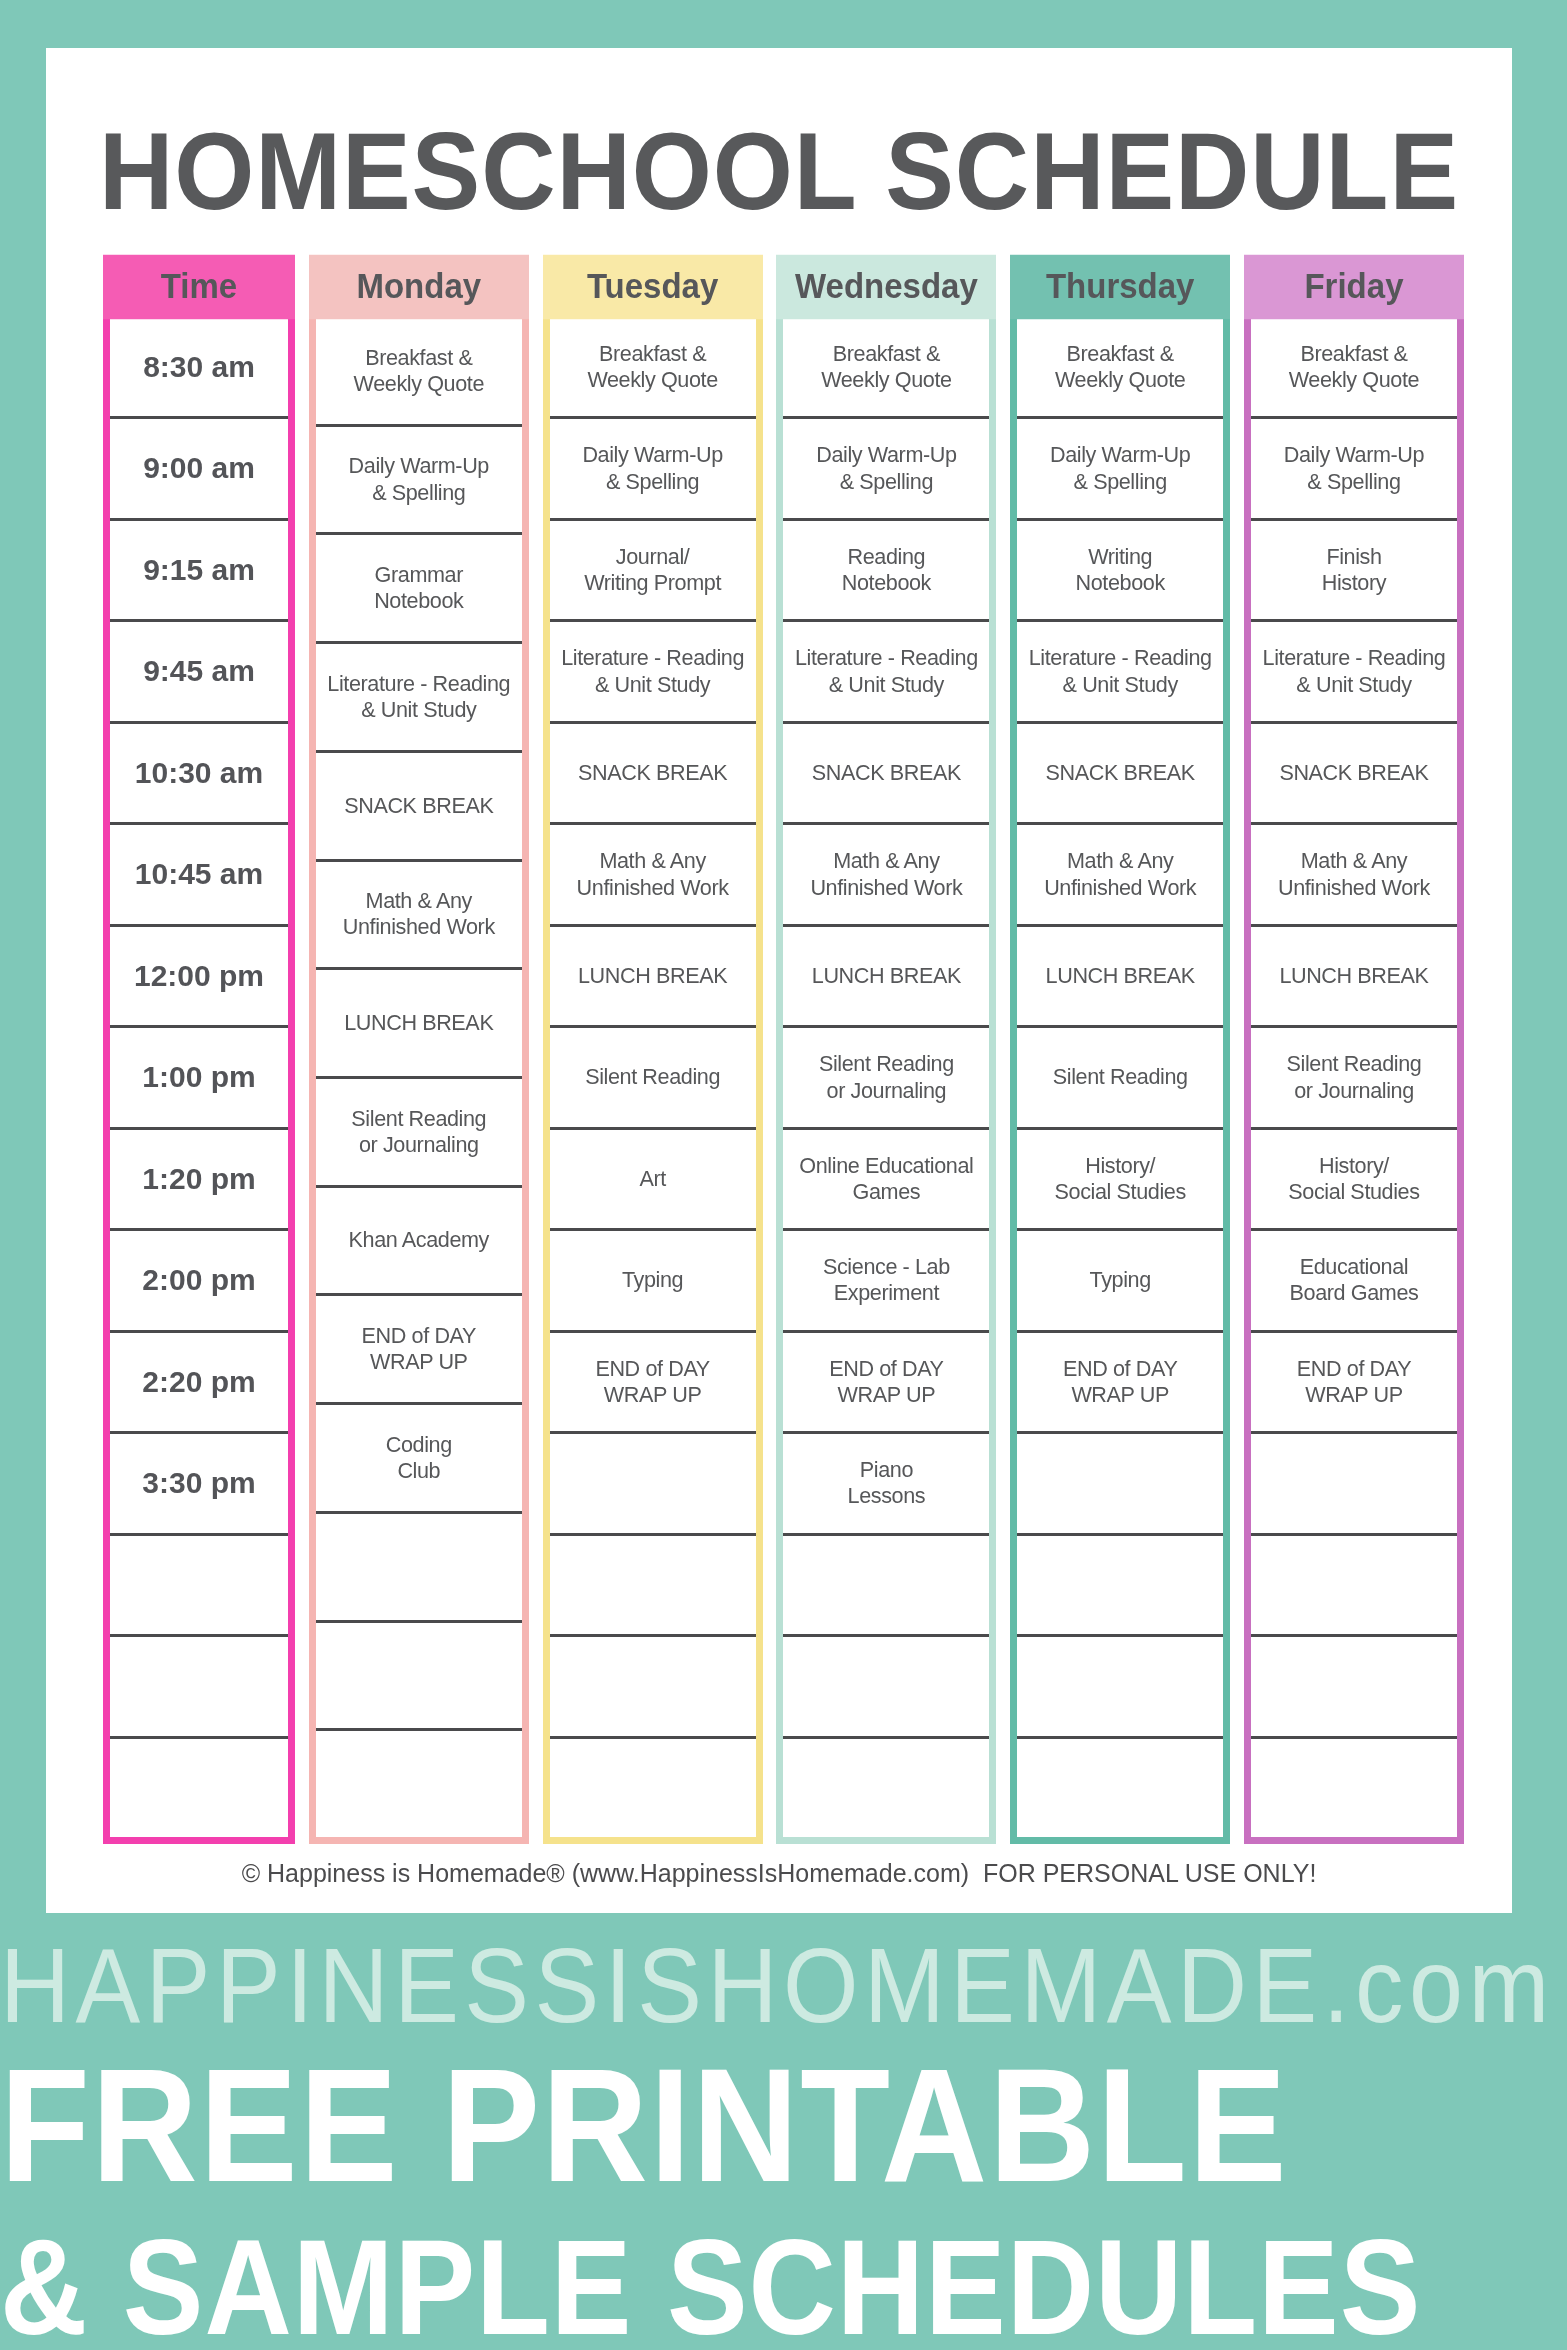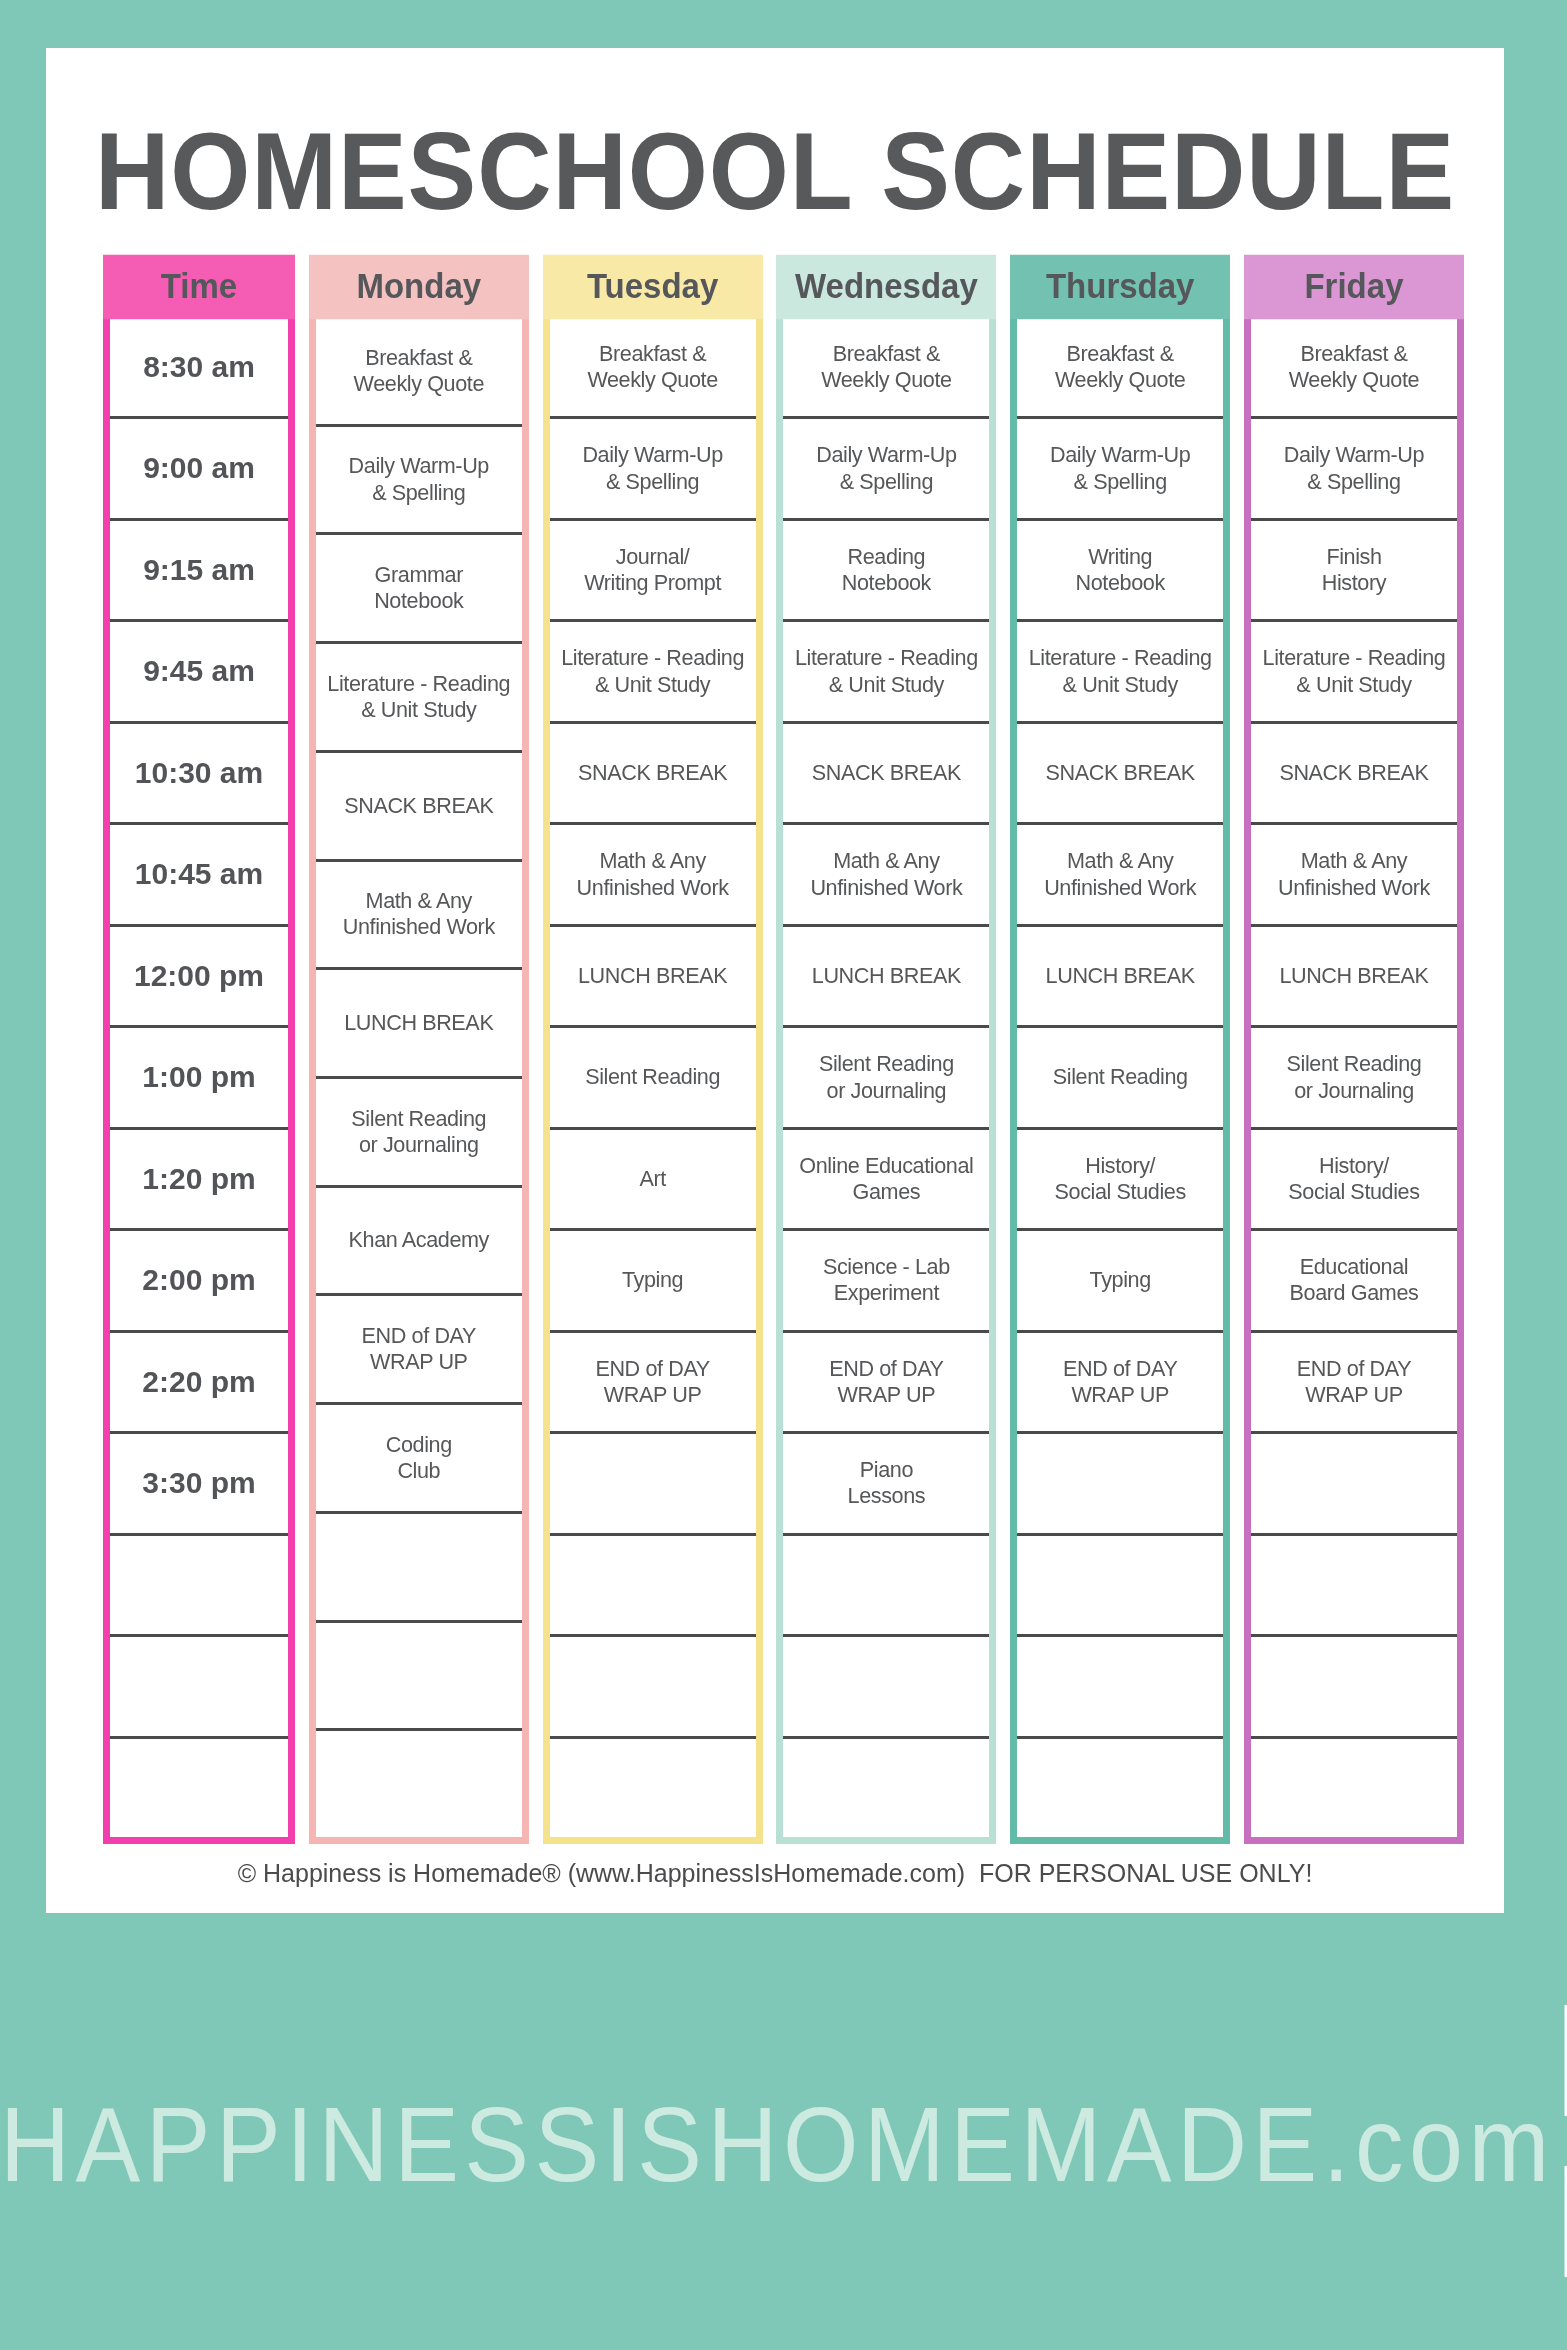--- a/index.html
+++ b/index.html
@@ -67,21 +67,21 @@
     position: absolute; left: 0; right: 0; top: 1811px;
     text-align: center; white-space: pre;
     font-size: 25px; color: #4B4B4D;
   }
 
   
   .banner {
     position: absolute; left: 0; top: 1913px;
     width: 1568px; height: 438px;
     background: #7FC8B8;
-    display: flex; flex-direction: row; align-items: center;
+    display: flex; flex-direction: column; 
   }
   .site {
     margin-top: 24px;
     font-size: 97px; font-weight: normal; line-height: 1;
     letter-spacing: 5.5px; color: #CDEAE1;
     transform: scaleY(1.08);
   }
   .free {
     margin-top: 18.4px;
     font-size: 147px; font-weight: bold; line-height: 1;
@@ -92,21 +92,21 @@
     margin-top: 27.5px;
     font-size: 121px; font-weight: bold; line-height: 1;
     letter-spacing: 0.9px; color: #FFFFFF;
     transform: scaleY(1.12);
   }
 </style>
 </head>
 <body style="background: rgb(127, 200, 184);">
 
 <div id="canvas">
-  <div class="page" style="background: rgb(255, 255, 255);">
+  <div class="page" style="background: rgb(255, 255, 255); padding-left: 8px;">
     <h1 class="title" style="color: rgb(88, 89, 91);">HOMESCHOOL SCHEDULE</h1>
     <div class="schedule" style="--line: #4A4A4C;">
         <div class="col time" style="--hc: #F55CB4; --bc: #F33FAE;">
           <div class="col-header" style="color: rgb(86, 87, 90);">Time</div>
           <div class="col-body">
             <div class="cell">8:30 am</div>
             <div class="cell">9:00 am</div>
             <div class="cell">9:15 am</div>
             <div class="cell">9:45 am</div>
             <div class="cell">10:30 am</div>

